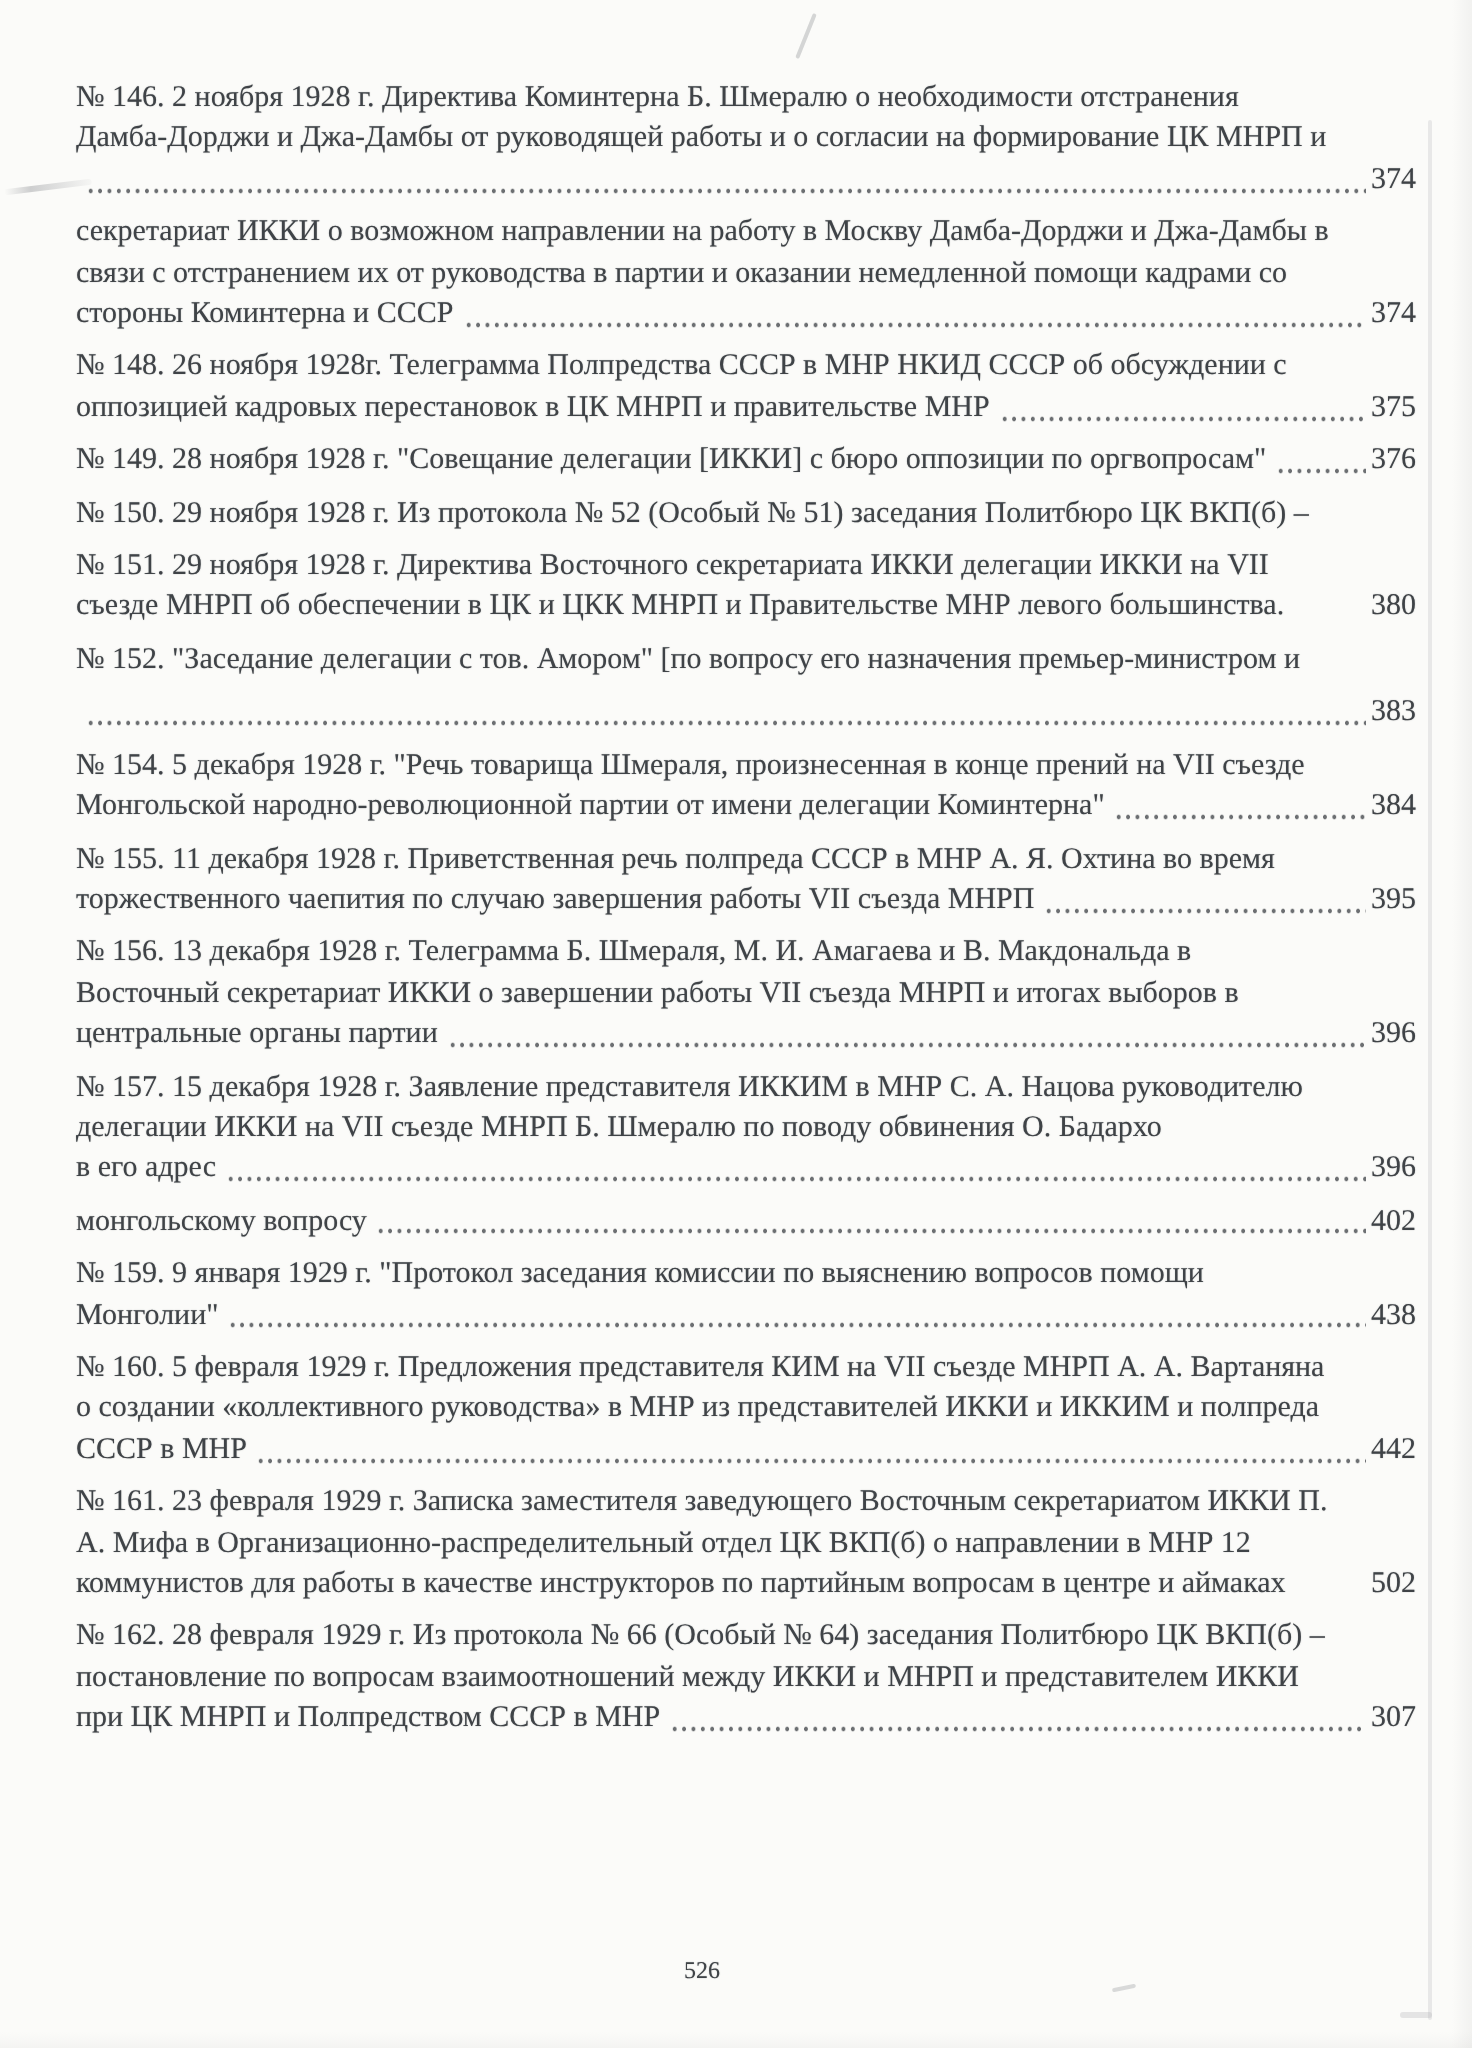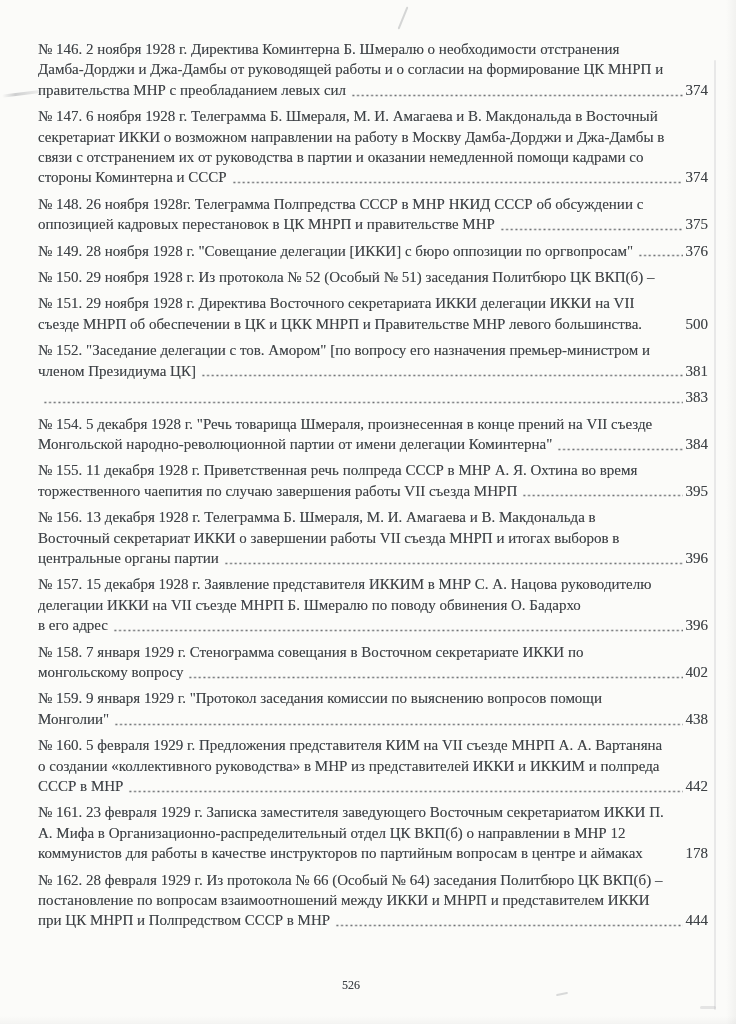--- a/index.html
+++ b/index.html
@@ -80,27 +80,25 @@
 <div class="scratch-left"></div>
 <div class="smudge-a"></div>
 <div class="smudge-b"></div>
 
 <main>
   <section class="toc" id="toc">
       <div class="entry">
         <div class="line">№ 146. 2 ноября 1928 г. Директива Коминтерна Б. Шмералю о необходимости отстранения</div>
         <div class="line">Дамба-Дорджи и Джа-Дамбы от руководящей работы и о согласии на формирование ЦК МНРП и</div>
         <div class="lastline">
-          <span class="text">правительства МНР с преобладанием левых сил</span>
           <span class="leader"></span>
           <span class="pageref">374</span>
         </div>
       </div>
       <div class="entry">
-        <div class="line">№ 147. 6 ноября 1928 г. Телеграмма Б. Шмераля, М. И. Амагаева и В. Макдональда в Восточный</div>
         <div class="line">секретариат ИККИ о возможном направлении на работу в Москву Дамба-Дорджи и Джа-Дамбы в</div>
         <div class="line">связи с отстранением их от руководства в партии и оказании немедленной помощи кадрами со</div>
         <div class="lastline">
           <span class="text">стороны Коминтерна и СССР</span>
           <span class="leader"></span>
           <span class="pageref">374</span>
         </div>
       </div>
       <div class="entry">
         <div class="line">№ 148. 26 ноября 1928г.  Телеграмма Полпредства СССР в МНР НКИД СССР об обсуждении с</div>
@@ -118,30 +116,25 @@
         </div>
       </div>
       <div class="entry">
         <div class="line">№ 150. 29 ноября 1928 г. Из протокола № 52 (Особый № 51) заседания Политбюро ЦК ВКП(б) –</div>
       </div>
       <div class="entry">
         <div class="line">№ 151. 29 ноября 1928 г. Директива Восточного секретариата ИККИ делегации ИККИ на VII</div>
         <div class="lastline">
           <span class="text">съезде МНРП об обеспечении в ЦК и ЦКК МНРП и Правительстве МНР левого большинства.</span>
           <span class="spacer"></span>
-          <span class="pageref">500</span>
+          <span class="pageref">380</span>
         </div>
       </div>
       <div class="entry">
         <div class="line">№ 152. "Заседание делегации с тов. Амором" [по вопросу его назначения премьер-министром и</div>
-        <div class="lastline">
-          <span class="text">членом Президиума ЦК]</span>
-          <span class="leader"></span>
-          <span class="pageref">381</span>
-        </div>
       </div>
       <div class="entry">
         <div class="lastline">
           <span class="leader"></span>
           <span class="pageref">383</span>
         </div>
       </div>
       <div class="entry">
         <div class="line">№ 154. 5 декабря 1928 г. "Речь товарища Шмераля, произнесенная в конце прений на VII съезде</div>
         <div class="lastline">
@@ -170,21 +163,20 @@
       <div class="entry">
         <div class="line">№ 157. 15 декабря 1928 г. Заявление представителя ИККИМ в МНР С. А. Нацова руководителю</div>
         <div class="line">делегации ИККИ на VII съезде МНРП Б. Шмералю по поводу обвинения О. Бадархо</div>
         <div class="lastline">
           <span class="text">в его адрес</span>
           <span class="leader"></span>
           <span class="pageref">396</span>
         </div>
       </div>
       <div class="entry">
-        <div class="line">№ 158. 7 января 1929 г. Стенограмма совещания в Восточном секретариате ИККИ по</div>
         <div class="lastline">
           <span class="text">монгольскому вопросу</span>
           <span class="leader"></span>
           <span class="pageref">402</span>
         </div>
       </div>
       <div class="entry">
         <div class="line">№ 159. 9 января 1929 г. "Протокол заседания комиссии по выяснению вопросов помощи</div>
         <div class="lastline">
           <span class="text">Монголии"</span>
@@ -200,29 +192,29 @@
           <span class="leader"></span>
           <span class="pageref">442</span>
         </div>
       </div>
       <div class="entry">
         <div class="line">№ 161. 23 февраля 1929 г. Записка заместителя заведующего Восточным секретариатом ИККИ П.</div>
         <div class="line">А. Мифа в Организационно-распределительный отдел ЦК ВКП(б) о направлении в МНР 12</div>
         <div class="lastline">
           <span class="text">коммунистов для работы в качестве инструкторов по партийным вопросам в центре и аймаках</span>
           <span class="spacer"></span>
-          <span class="pageref">178</span>
+          <span class="pageref">502</span>
         </div>
       </div>
       <div class="entry">
         <div class="line">№ 162. 28 февраля 1929 г. Из протокола № 66 (Особый № 64) заседания Политбюро ЦК ВКП(б) –</div>
         <div class="line">постановление по вопросам взаимоотношений между ИККИ и МНРП и представителем ИККИ</div>
         <div class="lastline">
           <span class="text">при ЦК МНРП и Полпредством СССР в МНР</span>
           <span class="leader"></span>
-          <span class="pageref">444</span>
+          <span class="pageref">307</span>
         </div>
       </div>
     </section>
   <div class="folio">
     <span>526</span>
   </div>
 </main>
 
 </body></html>

